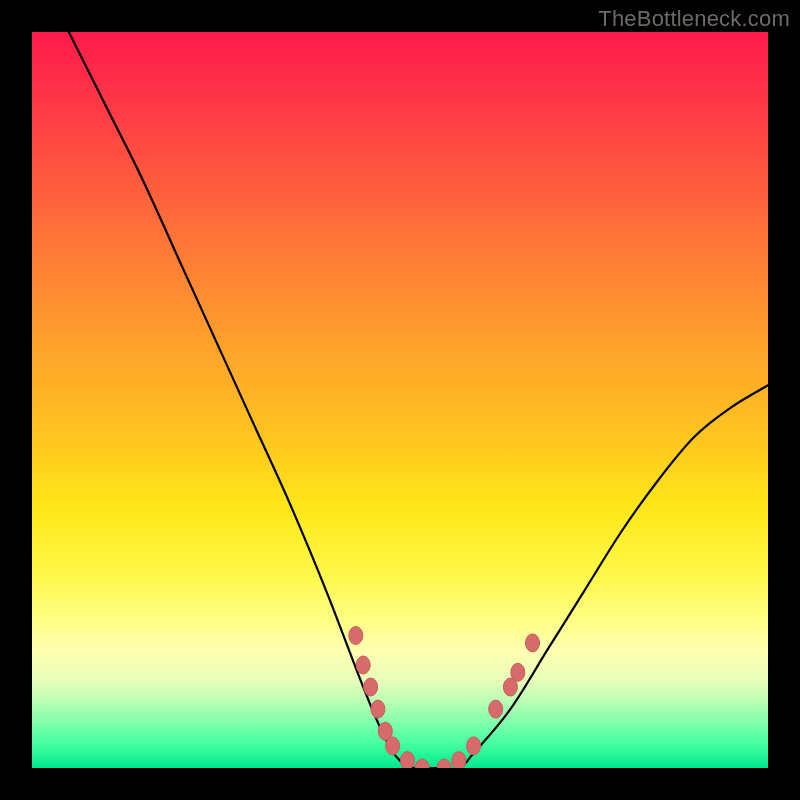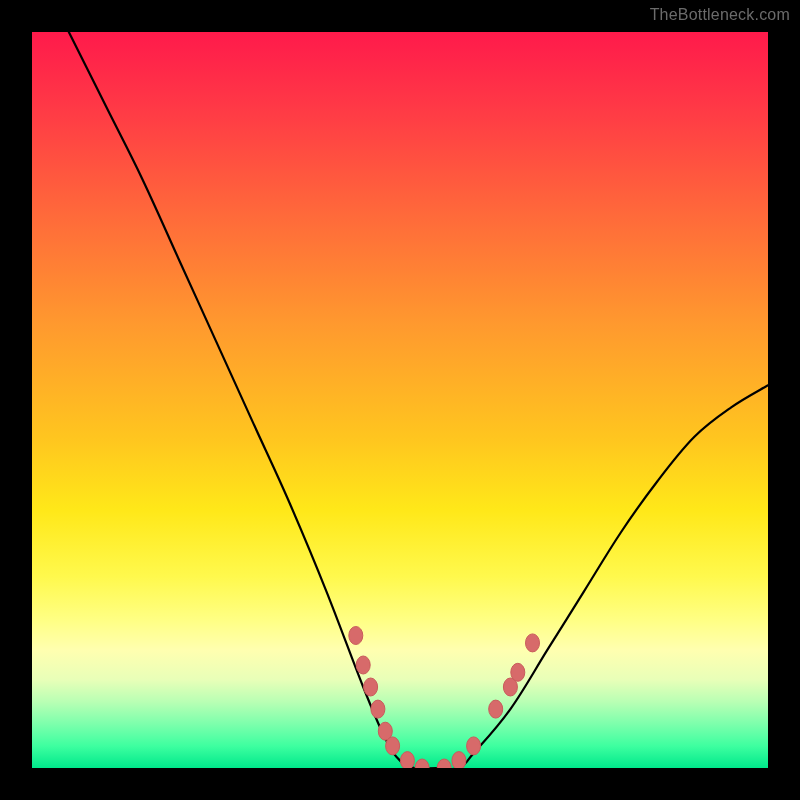--- a/index.html
+++ b/index.html
@@ -45,21 +45,21 @@
       #7dffac 94%,
       #3effa0 97%,
       #00e88b 100%
     );
   }
   .watermark {
     position: absolute;
     top: 6px;
     right: 10px;
     color: #6b6b6b;
-    font-size: 16px;
+    font-size: 22px;
     letter-spacing: 0.2px;
     user-select: none;
   }
   svg.curve {
     position: absolute;
     left: 0; top: 0;
     width: 736px;
     height: 736px;
     overflow: visible;
   }

